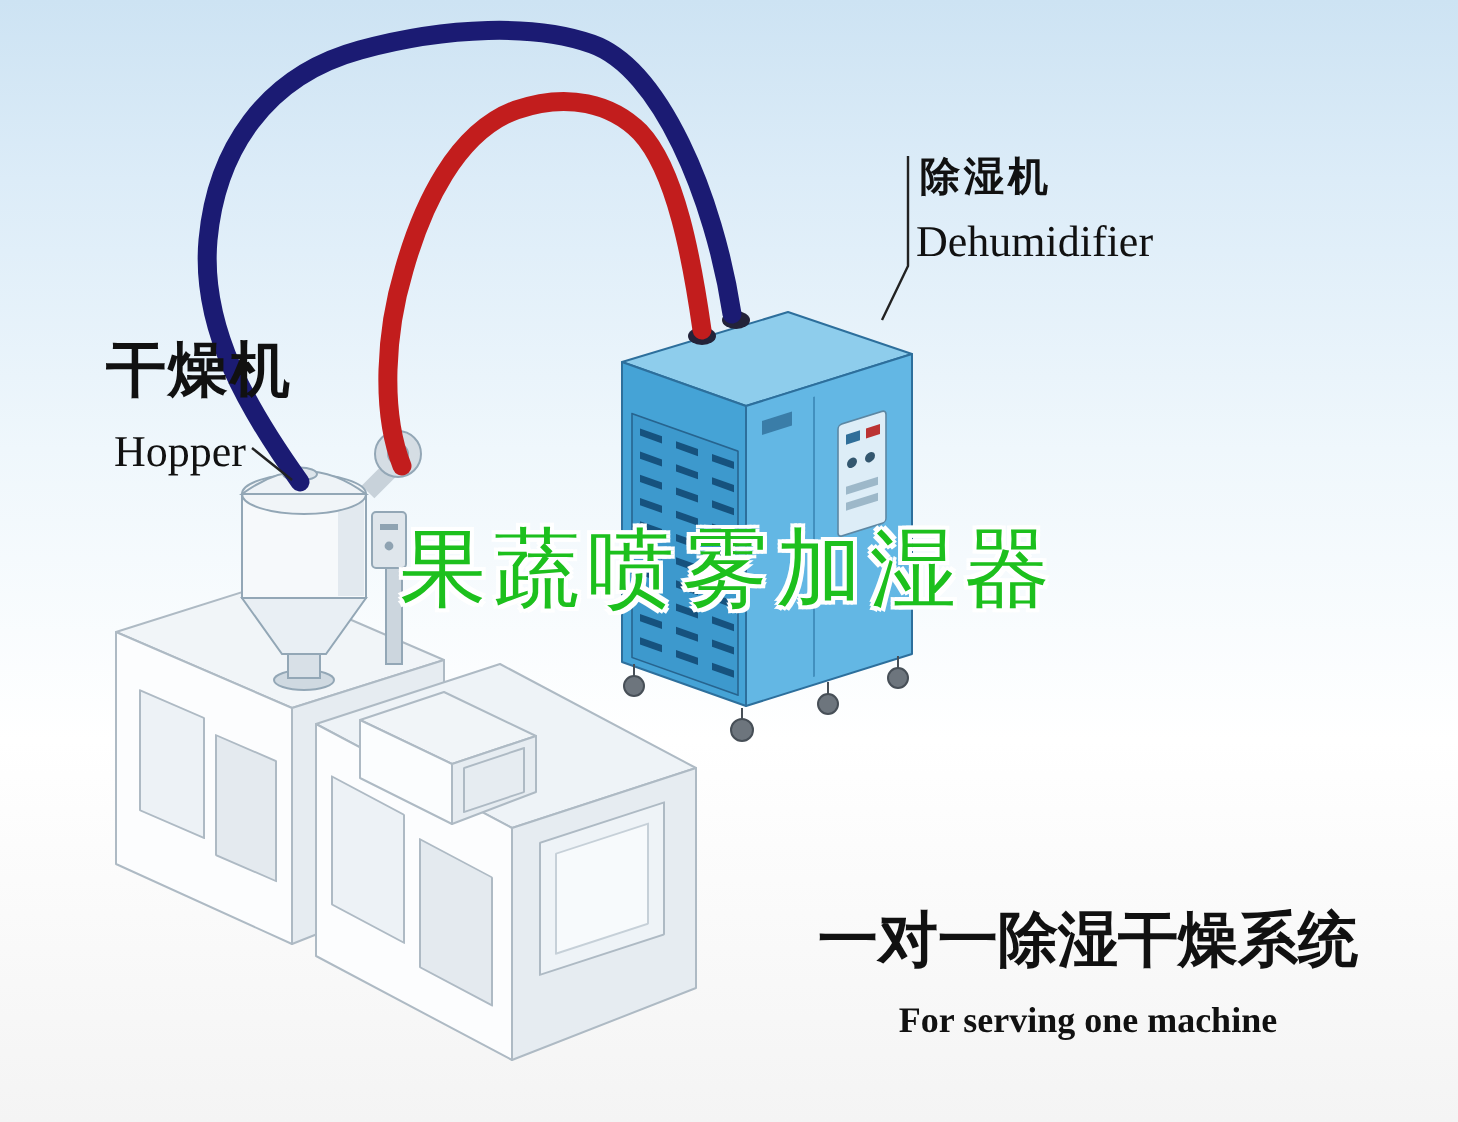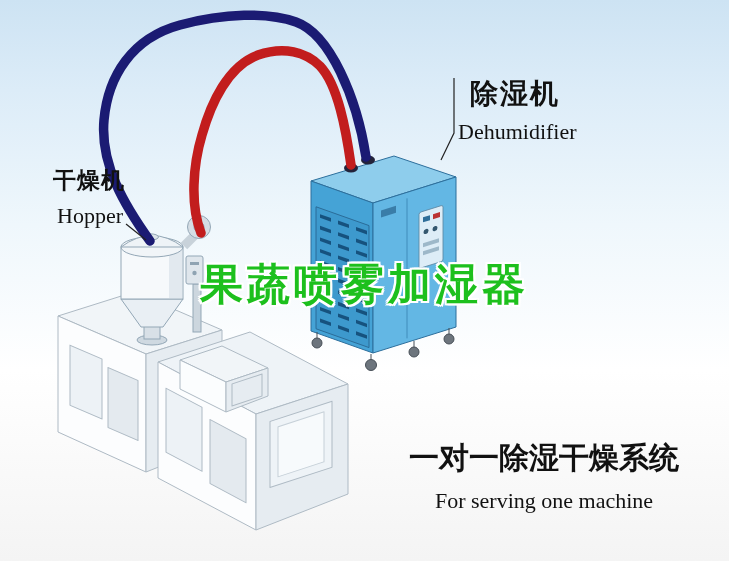--- a/index.html
+++ b/index.html
@@ -7,34 +7,34 @@
     position:relative;width:729px;height:561px;overflow:hidden;
     background:linear-gradient(180deg,#cde3f3 0%,#dcecf8 16%,#eff7fc 40%,#ffffff 66%,#f4f4f4 100%);
     font-family:"Liberation Sans","DejaVu Sans",sans-serif;color:#111;
   }
   svg.scene{position:absolute;left:0;top:0;width:729px;height:561px;}
   .hose{fill:none;stroke-width:9.5;stroke-linecap:round;}
   .label{position:absolute;}
   .cn{font-weight:bold;}
   .serif{font-family:"Liberation Serif","DejaVu Serif",serif;}
   .hopper-label{left:53px;top:165px;}
-  .hopper-label .cn{font-size:23px;letter-spacing:1px;}
+  .hopper-label .cn{font-size:30px;letter-spacing:1px;}
   .hopper-label .en{font-size:22px;margin-top:7px;margin-left:4px;}
   .dehum-label{left:456px;top:75px;}
-  .dehum-label .cn{font-size:28px;letter-spacing:2px;margin-left:14px;}
+  .dehum-label .cn{font-size:20px;letter-spacing:2px;margin-left:4px;}
   .dehum-label .en{font-size:22px;margin-top:6px;margin-left:2px;text-align:center;}
   .watermark{
-    position:absolute;left:200px;top:256px;font-size:43px;font-weight:bold;
+    position:absolute;left:200px;top:256px;font-size:43px;font-weight:normal;
     letter-spacing:4px;color:#1dc01d;white-space:nowrap;
     text-shadow:-2px -2px 0 #fff,2px -2px 0 #fff,-2px 2px 0 #fff,2px 2px 0 #fff,
                 -2px 0 0 #fff,2px 0 0 #fff,0 -2px 0 #fff,0 2px 0 #fff;
   }
-  .system-label{position:absolute;left:398px;top:438px;width:292px;text-align:center;}
+  .system-label{position:absolute;left:398px;top:450px;width:292px;text-align:center;}
   .system-label .cn{font-size:30px;letter-spacing:0px;white-space:nowrap;}
-  .system-label .en{font-size:22px;margin-top:9px;}
+  .system-label .en{font-size:18px;margin-top:9px;font-weight:bold;}
 </style>
 </head>
 <body>
 
 <div class="canvas">
 
   <svg class="scene" viewBox="0 0 729 561" xmlns="http://www.w3.org/2000/svg">
 
     <g stroke="#aebac4" stroke-width="1" stroke-linejoin="round">
 

